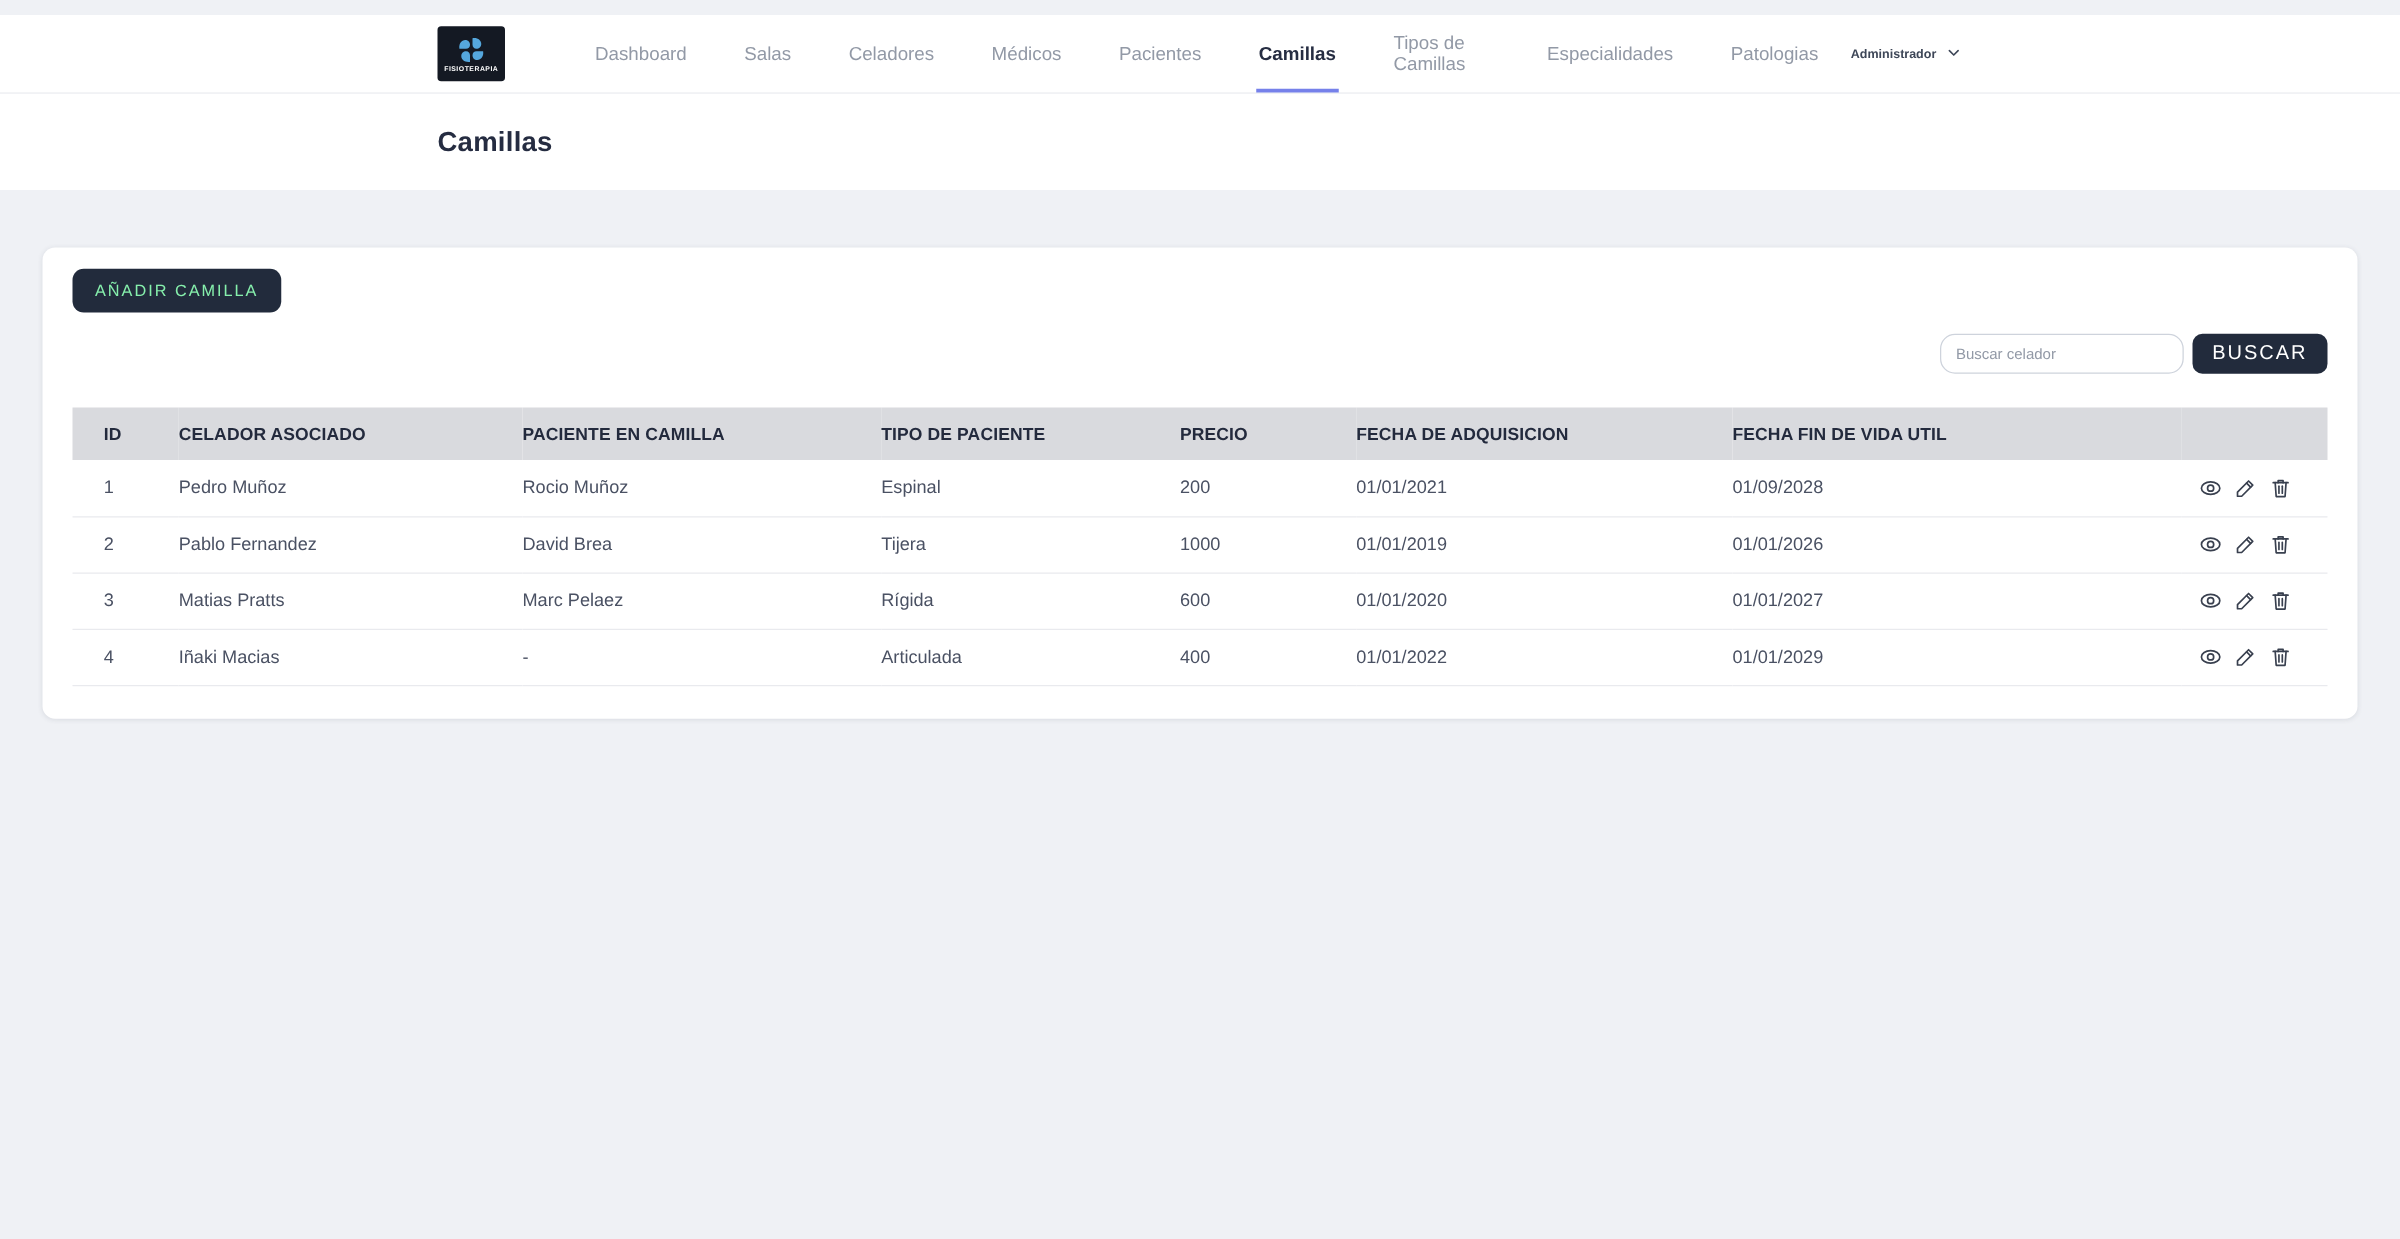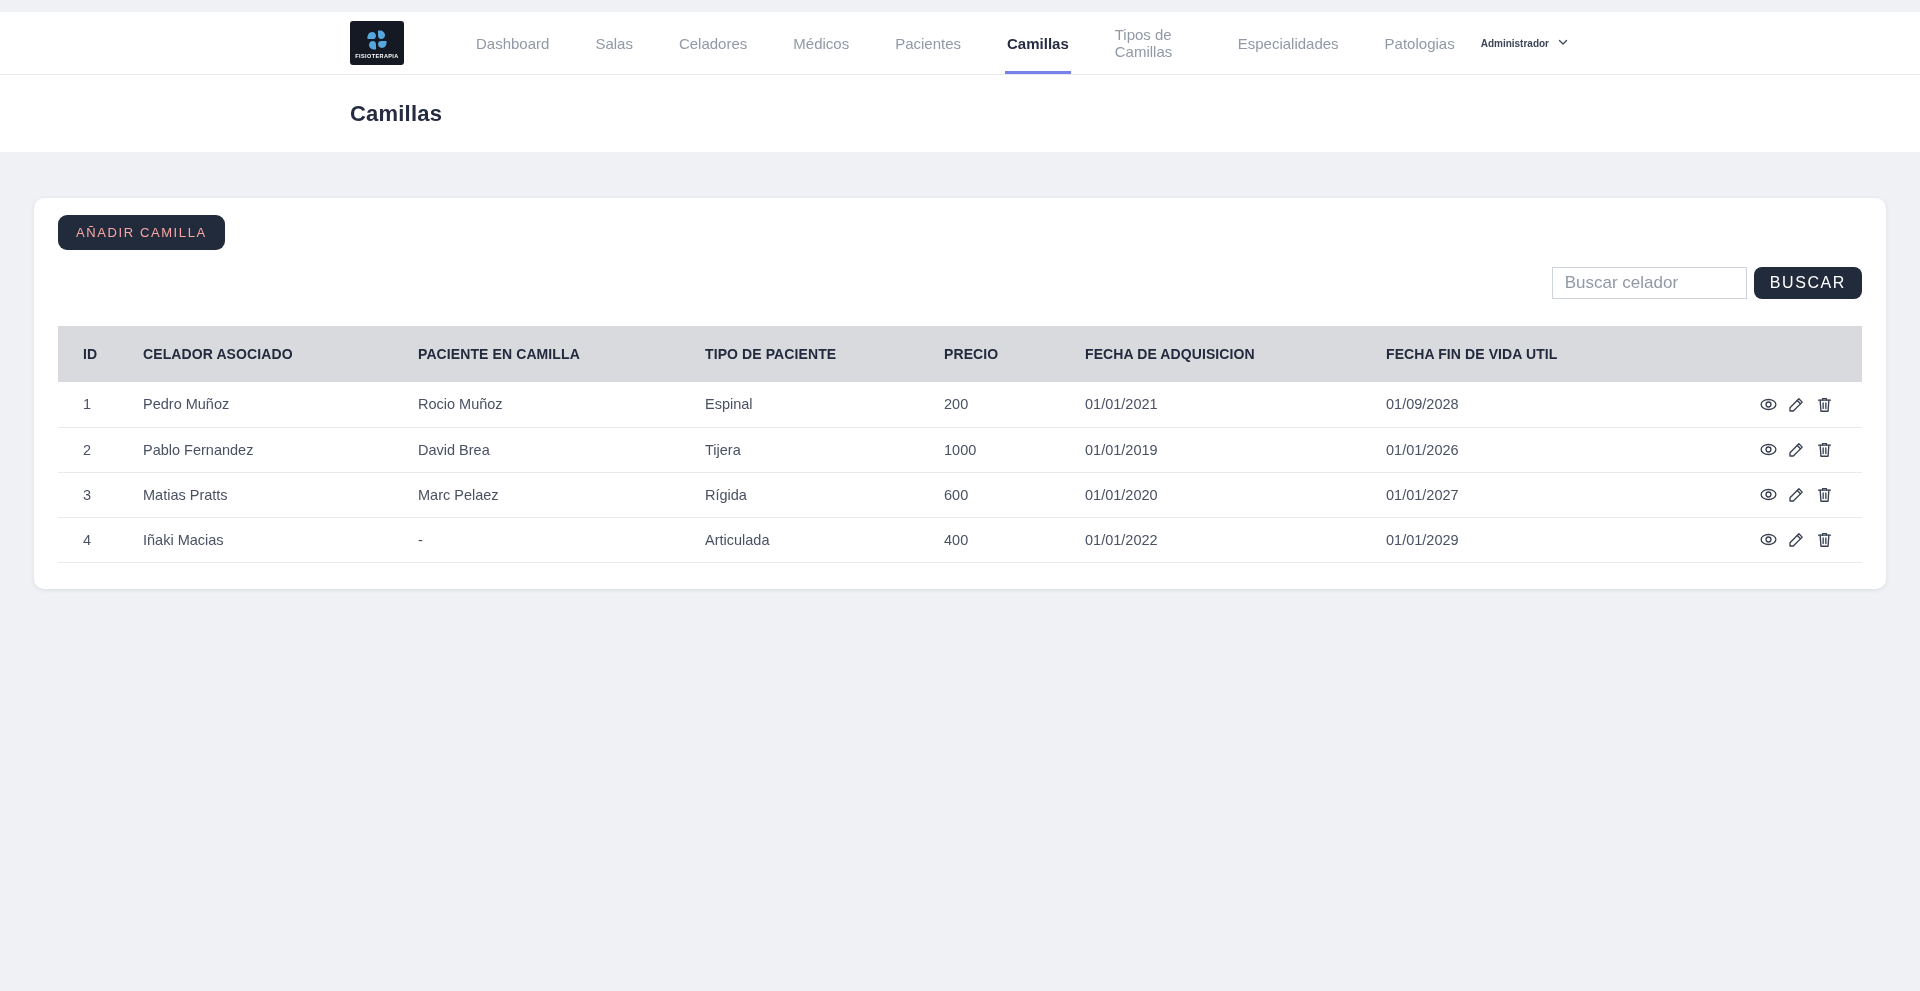--- a/index.html
+++ b/index.html
@@ -48,44 +48,44 @@
   .page-title { font-size:22px; font-weight:bold; color:#252c41; letter-spacing:.2px; }
   
   .main { padding:46px 34px 0 34px; }
   .card {
     background:#ffffff; border-radius:10px;
     box-shadow:0 1px 4px rgba(40,50,70,.10);
     padding:17px 24px 26px 24px;
     min-height:372px;
   }
   .add-btn {
-    display:inline-block; background:#222b3c; color:#fca5a5; border:none;
+    display:inline-block; background:#222b3c; color:#86efac; border:none;
     font-family:inherit; font-size:13px; letter-spacing:1.6px; font-weight:normal;
     padding:10px 18px; border-radius:9px; cursor:pointer;text-align:center;
   }
   .search-row {
     display:flex; justify-content:flex-end; align-items:center; gap:7px;
     margin-top:17px;
   }
   .search-input {
-    width:195px; height:32px; border:1px solid #ced3dc; border-radius:0;
-    font-family:inherit; font-size:17px; color:#3d4657; padding:0 12px;
+    width:195px; height:32px; border:1px solid #ced3dc; border-radius:12px;
+    font-family:inherit; font-size:12px; color:#3d4657; padding:0 12px;
     outline:none; background:#ffffff;
   }
   .search-input::placeholder { color:#9299a6; }
   .search-btn {
     background:#222b3c; color:#ffffff; border:none; font-family:inherit;
     font-size:16px; letter-spacing:1.6px; height:32px; padding:0 16px;
     border-radius:8px; cursor:pointer;
   }
   
   .table-wrap { margin-top:27px; }
   table { width:100%; border-collapse:collapse; table-layout:fixed; }
   thead th {
-    background:#d9dade; height:56px; text-align:left;
+    background:#d9dade; height:42px; text-align:left;
     font-size:14px; font-weight:bold; color:#232a3d; letter-spacing:.1px;
   }
   th.col-id, td.col-id { padding-left:25px; }
   tbody td { height:45px; font-size:14.5px; color:#4a5163; border-bottom:1px solid #e9eaee; }
   .actions-cell { text-align:right; padding-right:28px; white-space:nowrap; }
   .icon-btn {
     display:inline-block; width:19px; height:19px; margin-left:5px;
     cursor:pointer; vertical-align:middle; color:#39404f;
   }
   .icon-btn svg { width:100%; height:100%; stroke:#39404f; fill:none; stroke-width:1.7; stroke-linecap:round; stroke-linejoin:round; }

